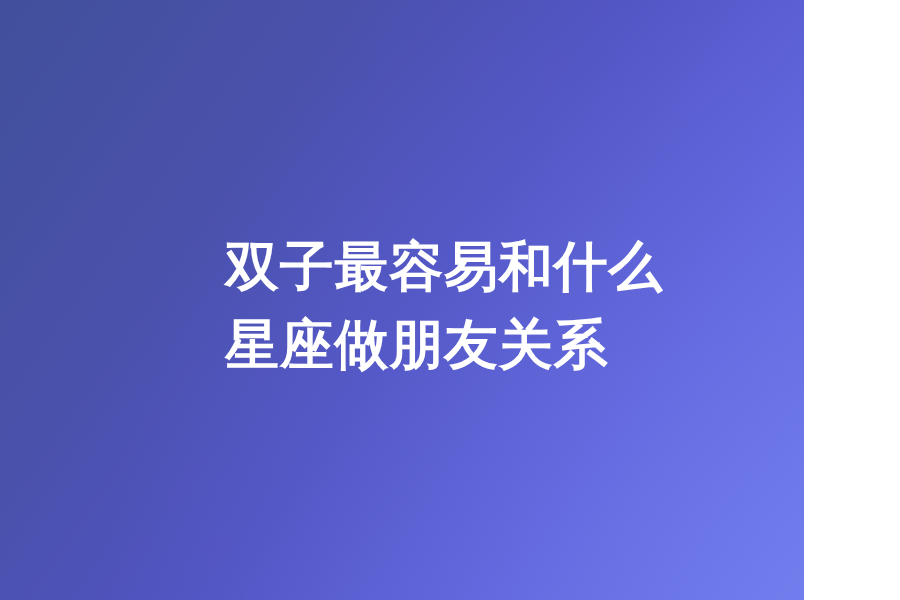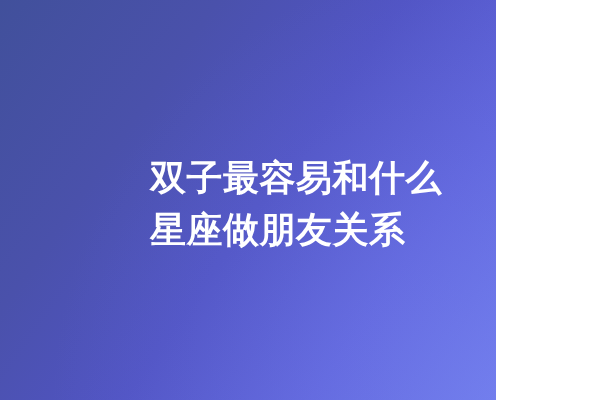--- a/index.html
+++ b/index.html
@@ -9,21 +9,21 @@
 
   body {
     width: 600px;
     height: 400px;
     overflow: hidden;
     font-family: "Liberation Sans", "DejaVu Sans", sans-serif;
   }
 
   #poster {
     position: relative;
-    width: 496px;
+    width: 536px;
     height: 400px;
     box-sizing: border-box;
     background-image: linear-gradient(125deg,
         #41509b 0%,
         #4a51ab 28%,
         #5154c4 52%,
         #5f64dc 76%,
         #6b76ea 100%);
     overflow: hidden;
   }

